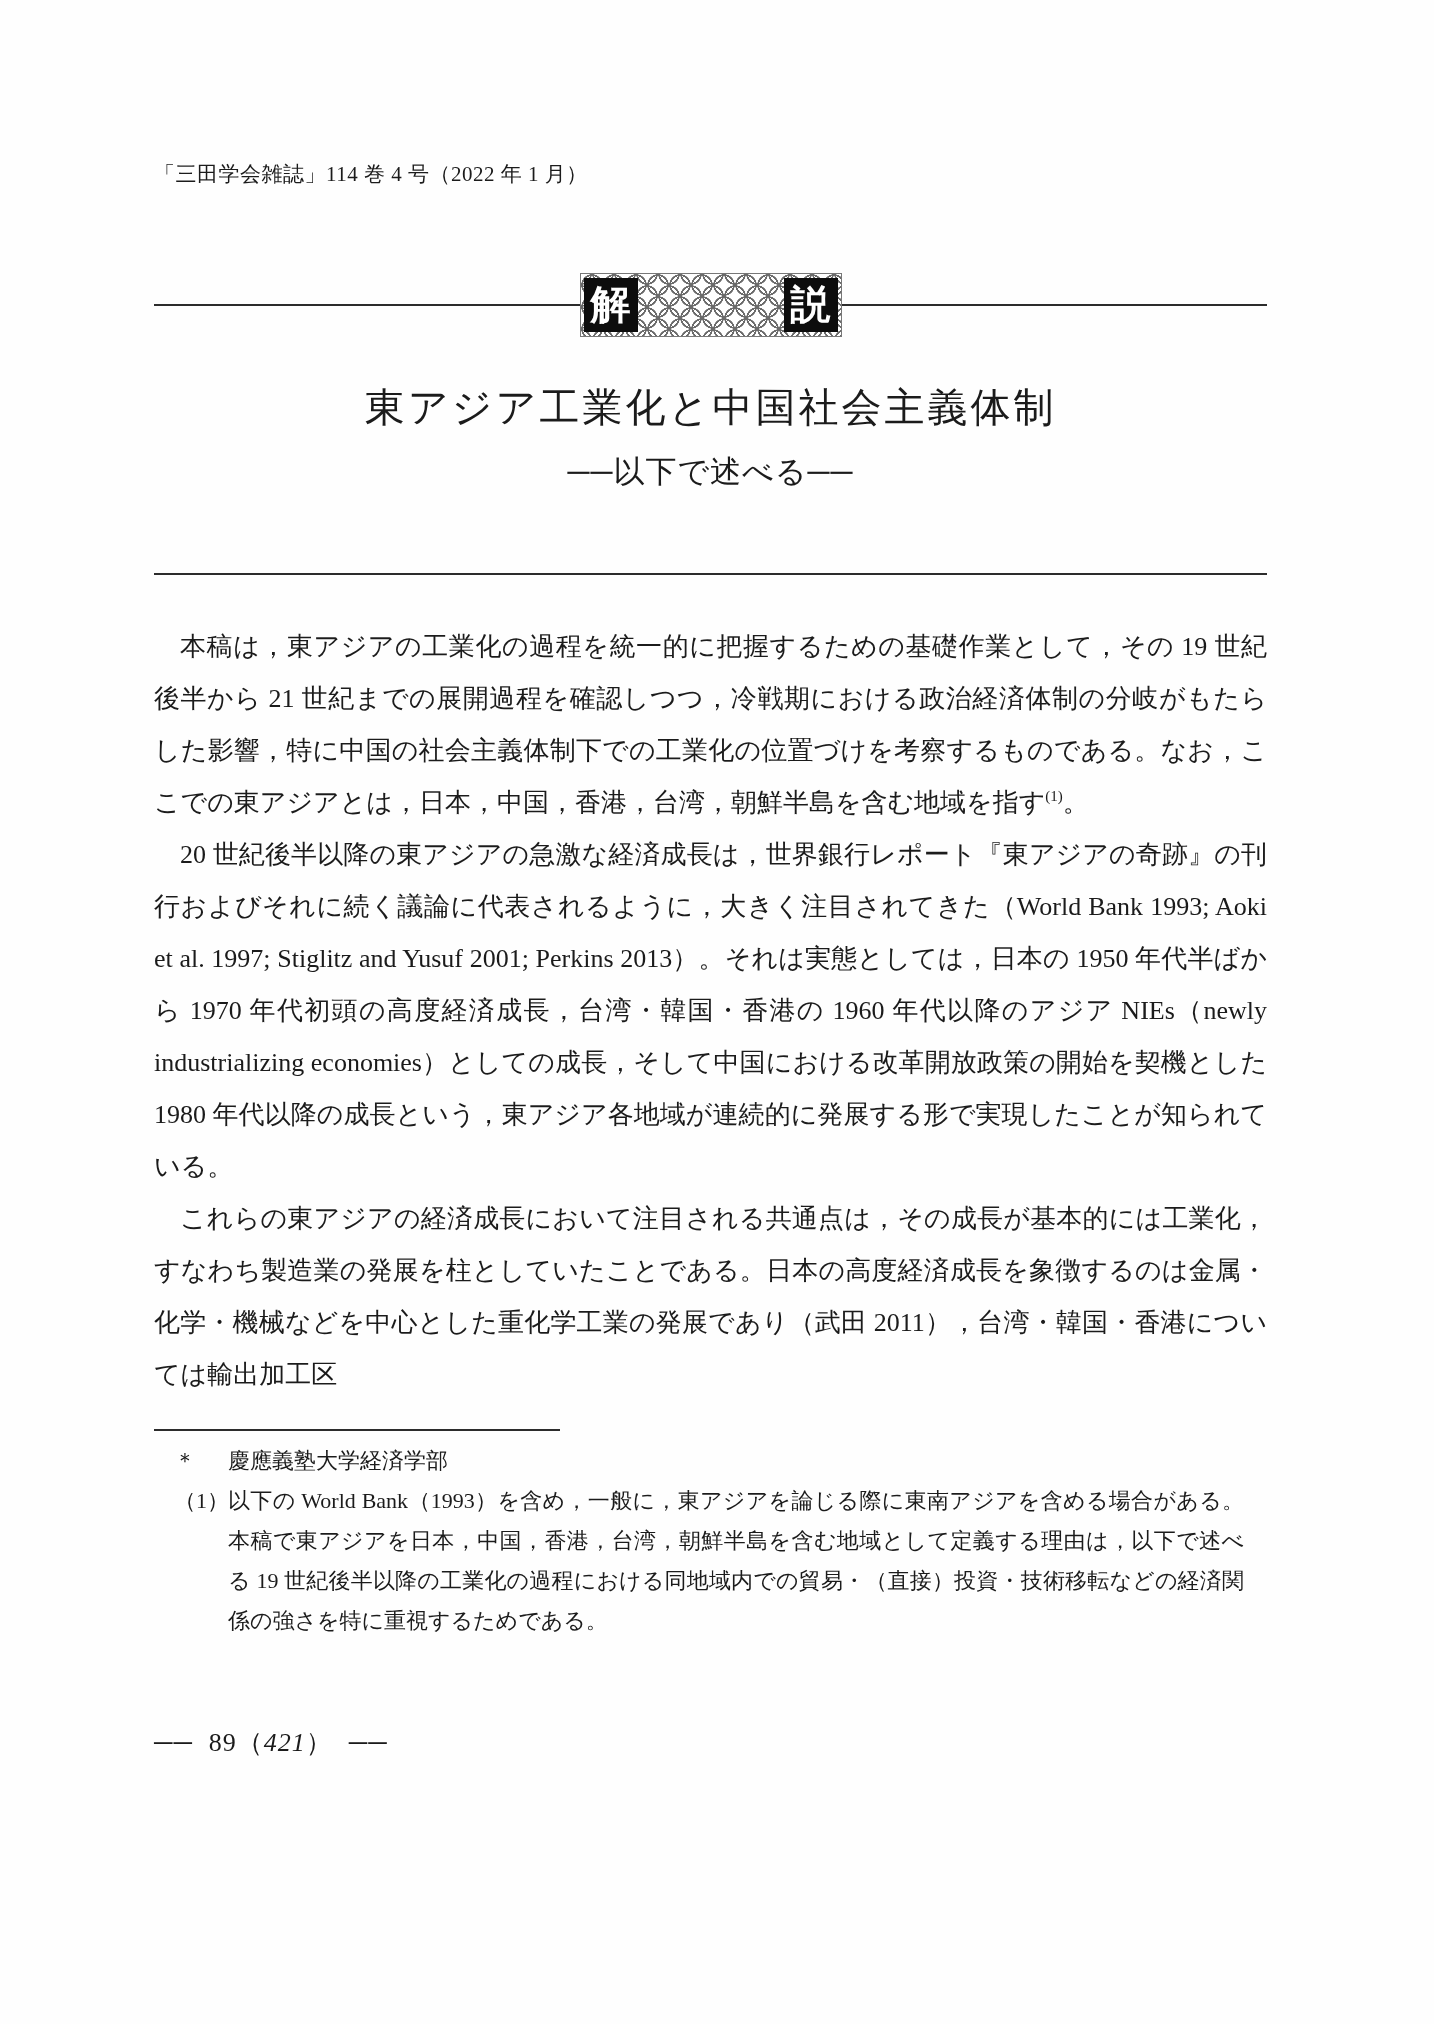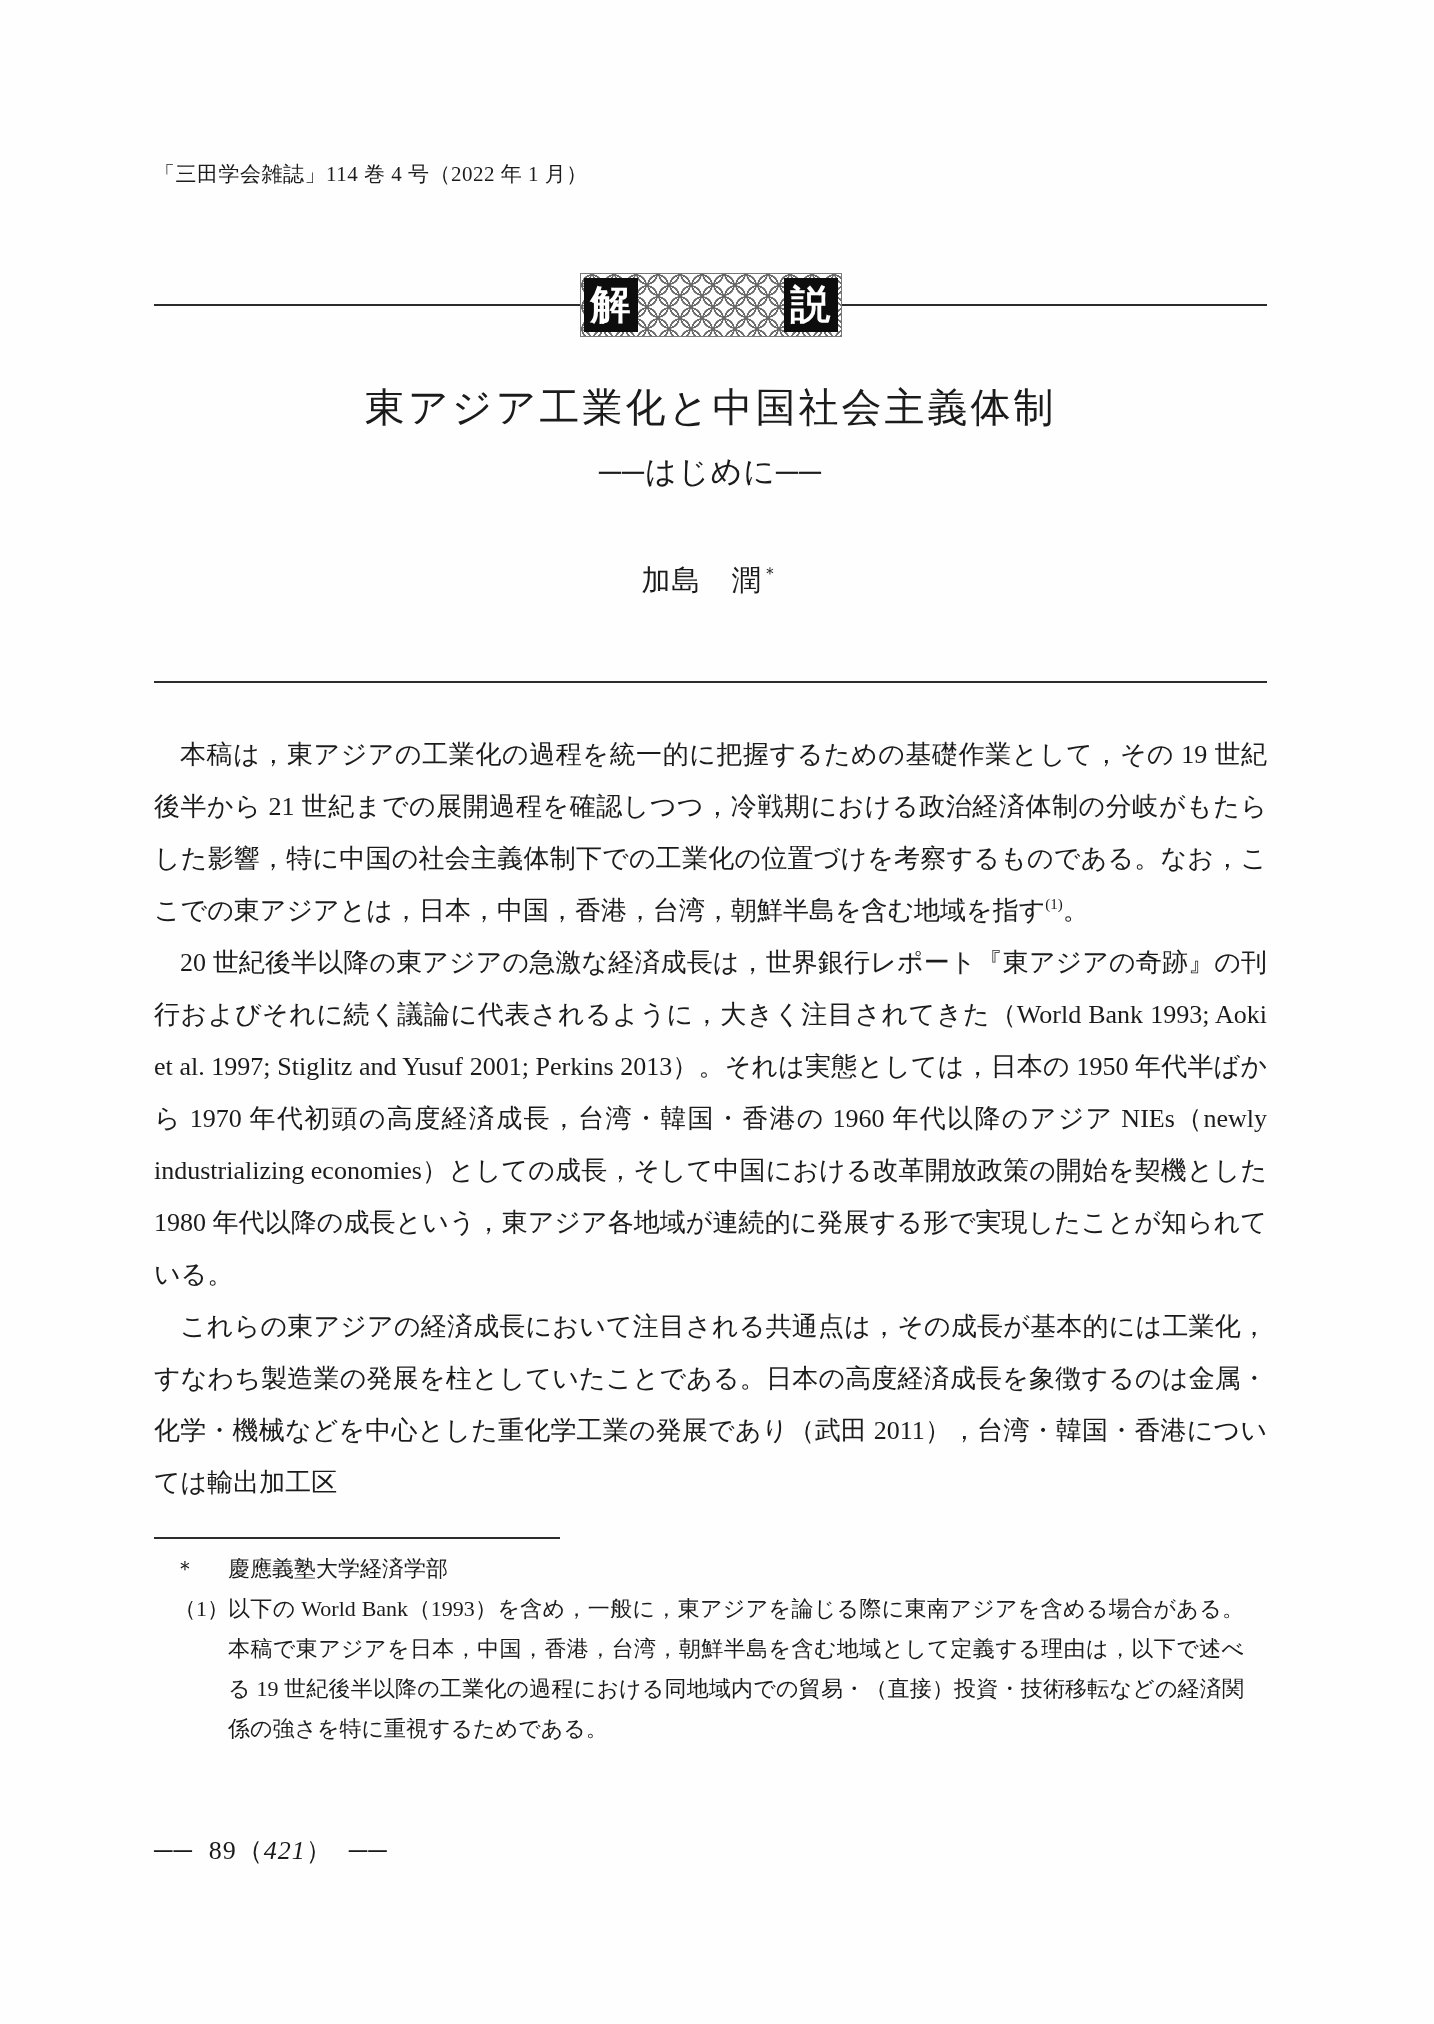--- a/index.html
+++ b/index.html
@@ -161,25 +161,22 @@
       <div class="badge">
         <span class="badge-char">解</span>
         <span class="badge-spacer"></span>
         <span class="badge-char">説</span>
       </div>
       <div class="rule-seg"></div>
     </div>
 
     <h1 class="title">東アジア工業化と中国社会主義体制</h1>
 
-    <div class="subtitle">──はじめに──</div>
-
-    <div class="author">
-      <span>加島　潤</span><sup>＊</sup>
-    </div>
+    <div class="subtitle">──以下で述べる──</div>
+
 
     <div class="head-rule"></div>
 
 
     <div class="body-text">
       <p><span>本稿は，東アジアの工業化の過程を統一的に把握するための基礎作業として，その 19 世紀後半から 21 世紀までの展開過程を確認しつつ，冷戦期における政治経済体制の分岐がもたらした影響，特に中国の社会主義体制下での工業化の位置づけを考察するものである。なお，ここでの東アジアとは，日本，中国，香港，台湾，朝鮮半島を含む地域を指す</span><sup class="fn-ref">(1)</sup><span>。</span></p>
       <p>20 世紀後半以降の東アジアの急激な経済成長は，世界銀行レポート『東アジアの奇跡』の刊行およびそれに続く議論に代表されるように，大きく注目されてきた（World Bank 1993; Aoki et al. 1997; Stiglitz and Yusuf 2001; Perkins 2013）。それは実態としては，日本の 1950 年代半ばから 1970 年代初頭の高度経済成長，台湾・韓国・香港の 1960 年代以降のアジア NIEs（newly industrializing economies）としての成長，そして中国における改革開放政策の開始を契機とした 1980 年代以降の成長という，東アジア各地域が連続的に発展する形で実現したことが知られている。</p>
       <p>これらの東アジアの経済成長において注目される共通点は，その成長が基本的には工業化，すなわち製造業の発展を柱としていたことである。日本の高度経済成長を象徴するのは金属・化学・機械などを中心とした重化学工業の発展であり（武田 2011），台湾・韓国・香港については輸出加工区</p>
     </div>
 

